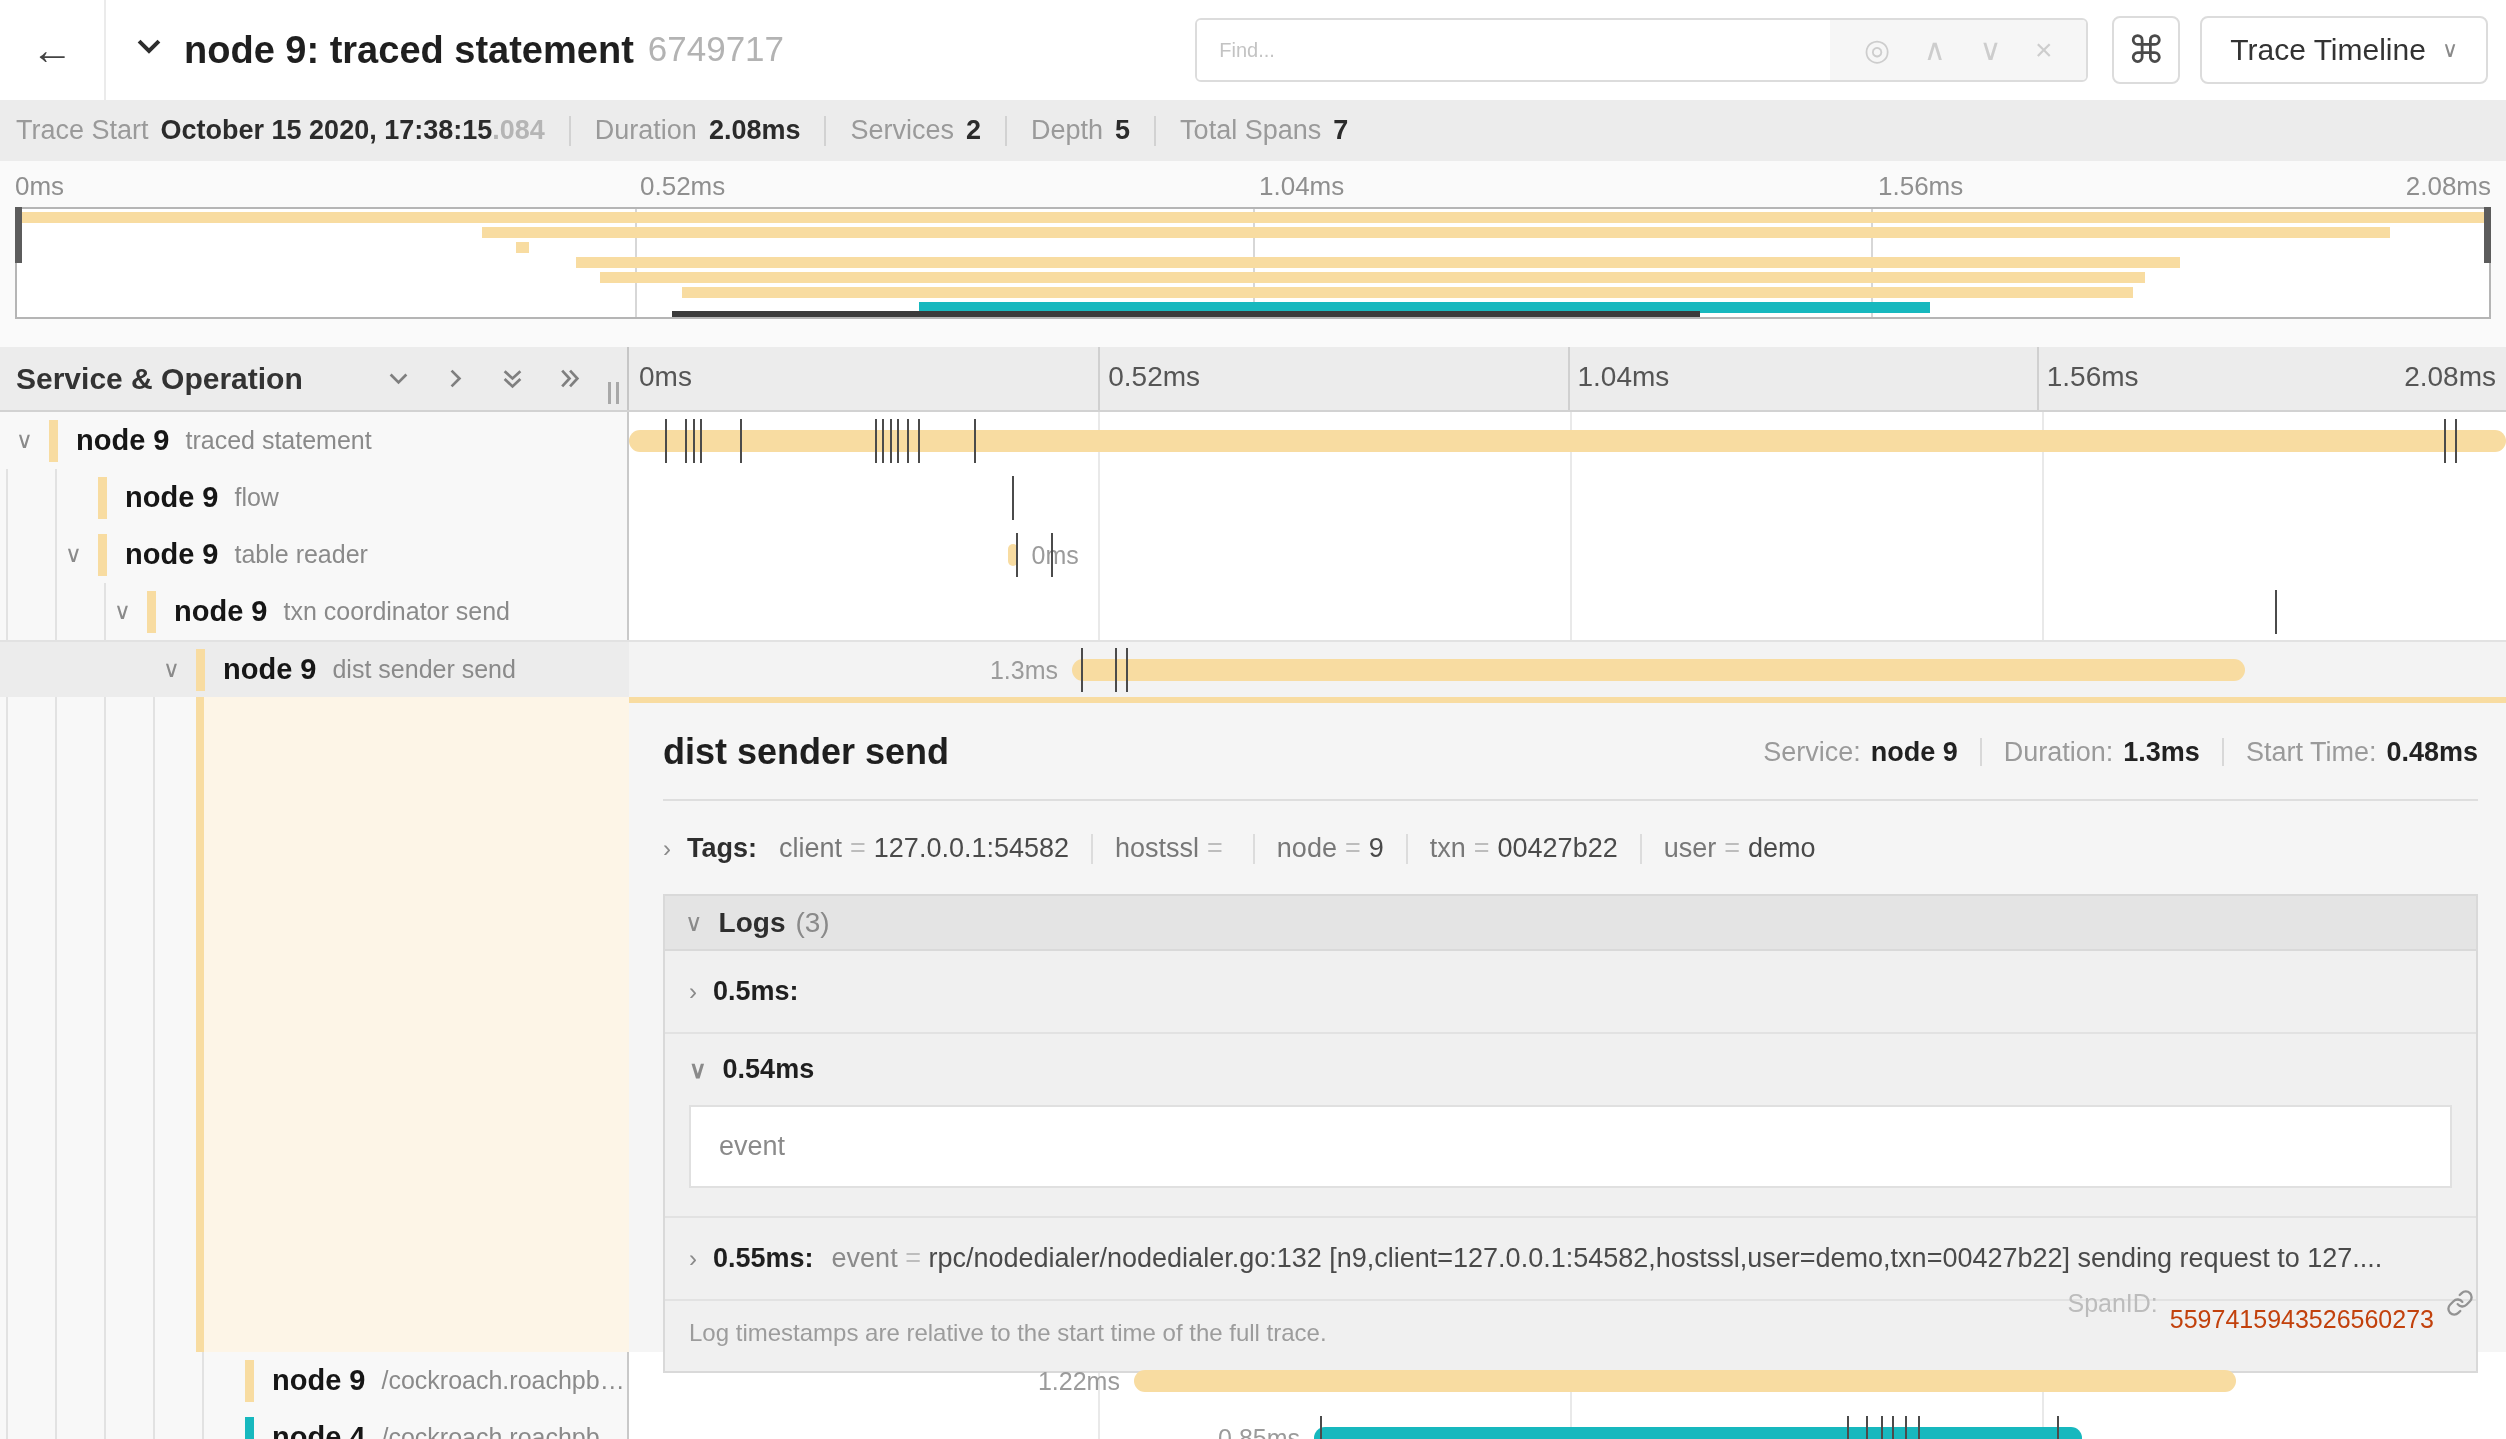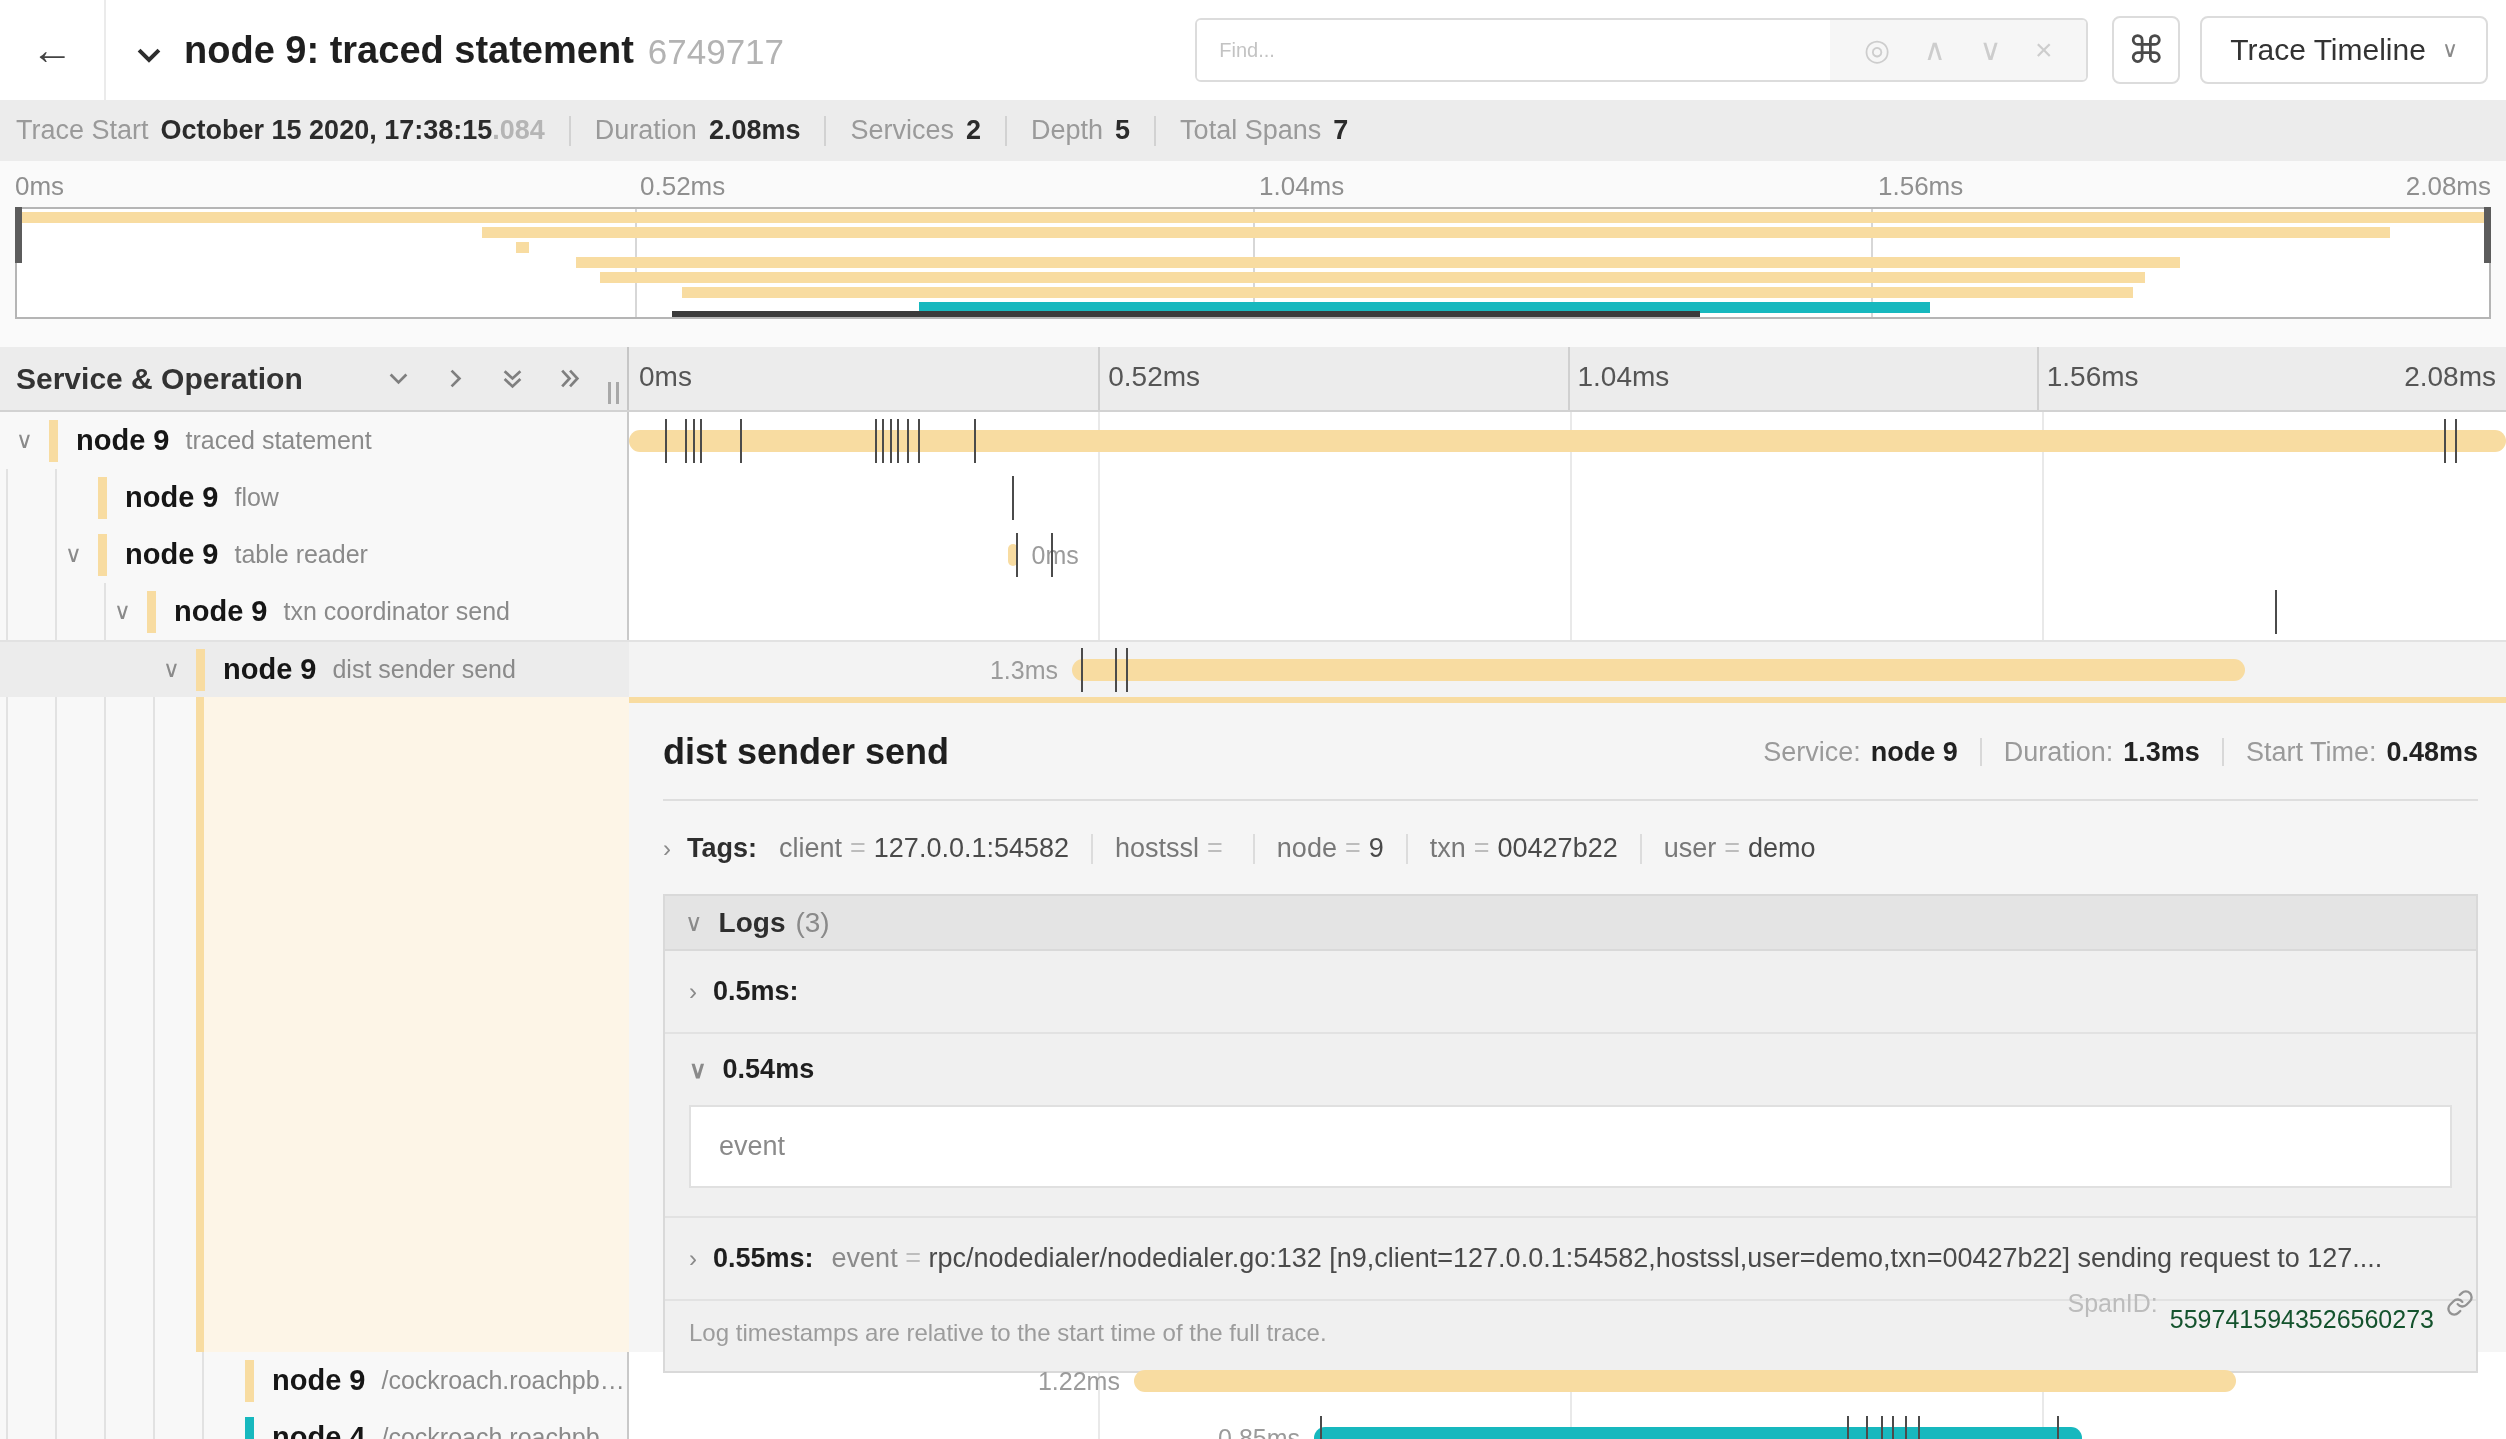--- a/index.html
+++ b/index.html
@@ -4,21 +4,21 @@
 <style>
   * { margin:0; padding:0; box-sizing:border-box; }
   html,body { width:2506px; height:1439px; overflow:hidden; background:#fff;
               font-family:"Liberation Sans", sans-serif; color:#222; }
   #app { width:2506px; height:1439px; position:relative; overflow:hidden; }
 
   
   .topnav { height:100px; display:flex; align-items:center; background:#fff; }
   .back-btn { width:106px; height:100%; display:flex; align-items:center; justify-content:center;
               border-right:2px solid #ebebeb; font-size:42px; color:#444; cursor:pointer; }
-  .title-wrap { display:flex; align-items:flex-end; padding-left:26px; min-width:0; }
+  .title-wrap { display:flex; align-items:flex-start; padding-left:26px; min-width:0; }
   .title-chevron { margin-right:18px; display:flex; cursor:pointer; }
   h1.trace-title { font-size:38px; font-weight:700; color:#1f1f1f; white-space:nowrap; }
   .trace-id { font-size:35px; font-weight:400; color:#b3b3b3; margin-left:14px; }
   .find-group { margin-left:auto; display:flex; align-items:stretch; height:64px; width:893px;
                 border:2px solid #dcdcdc; border-radius:6px; overflow:hidden; background:#fff; }
   .find-input { flex:1; border:none; outline:none; padding:0 22px; font-size:20px; color:#444;
                 font-family:"Liberation Sans", sans-serif; background:#fff; }
   .find-input::placeholder { color:#c3c3c3; }
   .find-tools { width:256px; background:#f6f6f6; display:flex; align-items:center;
                 justify-content:space-evenly; color:#cdcdcd; }
@@ -127,21 +127,21 @@
   .log-exp { padding:20px 24px 28px; cursor:default; }
   .le-head { font-size:27px; font-weight:700; color:#1f1f1f; display:flex; align-items:center; cursor:pointer; }
   .le-box { margin-top:20px; background:#fff; border:2px solid #e0e0e0; padding:24px 28px;
             display:flex; align-items:center; }
   .le-key { width:218px; flex:none; font-size:27px; color:#8a8a8a; }
   .le-val { width:1515px; max-width:100%; font-family:"Liberation Mono", monospace; font-size:27px;
             font-weight:700; color:#008080; line-height:1.55; word-break:break-all; }
   .log-note { padding:18px 24px 24px; font-size:24px; color:#9c9c9c; }
   .spanid { position:absolute; right:32px; bottom:18px; display:flex; align-items:center;
             gap:12px; font-size:25px; }
-  .spanid .lbl { color:#bcbcbc; } .spanid .val { color:#14532d;margin-top:33px; }
+  .spanid .lbl { color:#bcbcbc; } .spanid .val { color:#c2410c;margin-top:33px; }
   .spanid svg { cursor:pointer; }
 </style>
 </head>
 <body>
 
 <div id="app">
 
   <div class="topnav">
     <div class="back-btn">
       <span>←</span>

